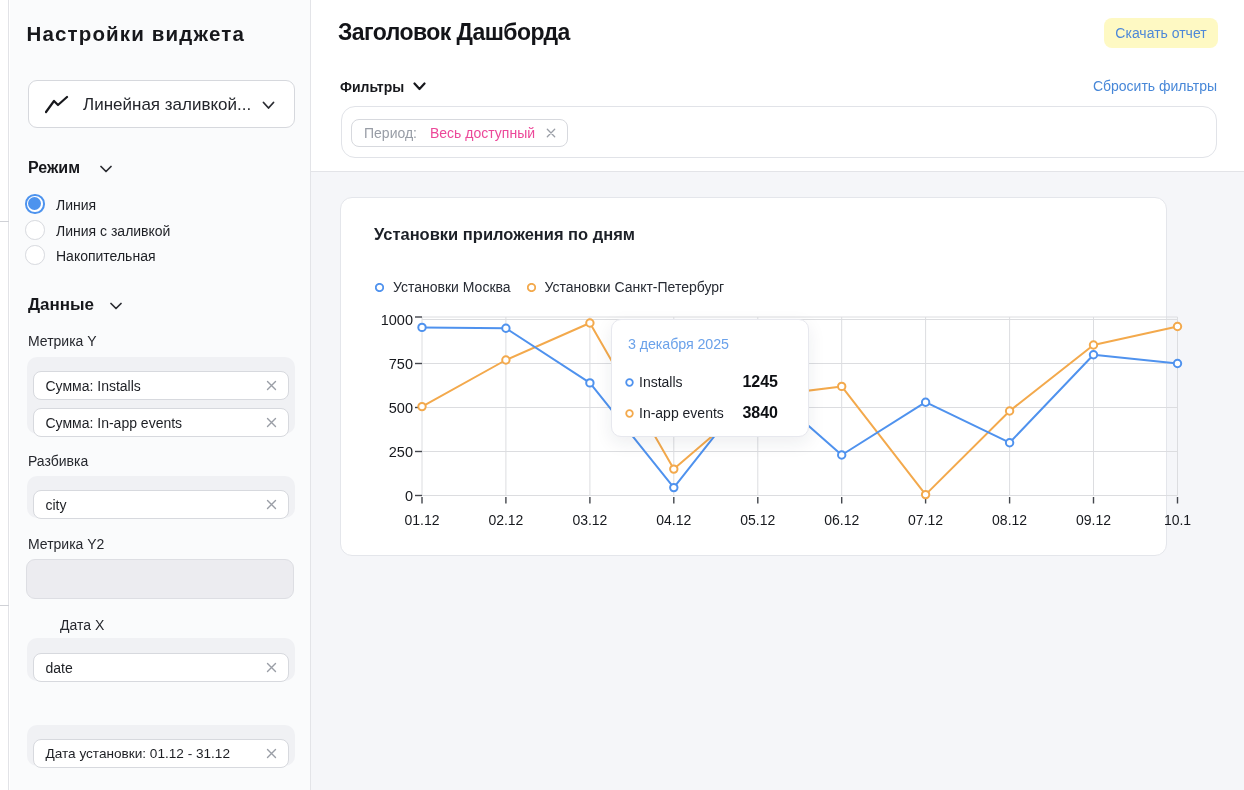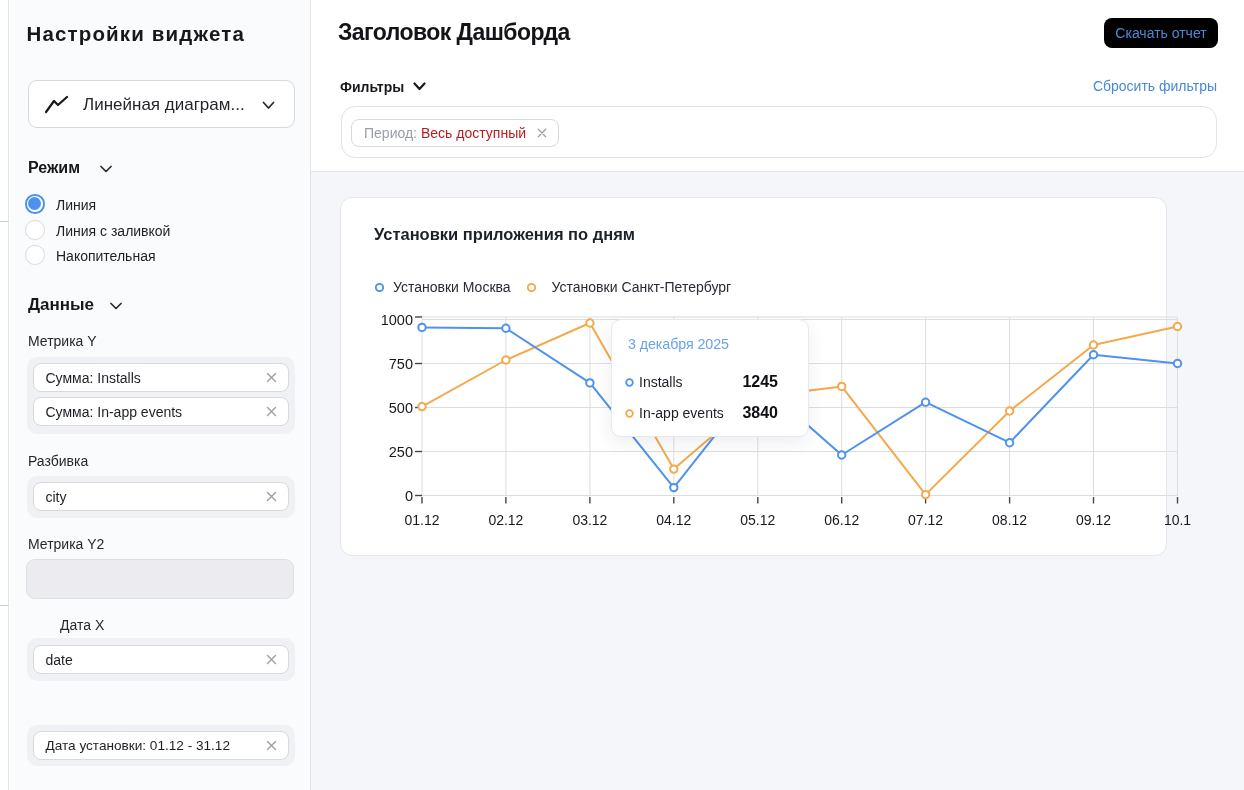--- a/index.html
+++ b/index.html
@@ -15,41 +15,41 @@
 
   
   #side { left:10px; top:0; width:301px; height:790px; background:#fafbfc; border-right:1px solid #e3e4e8; }
   #side .in { position:absolute; left:18px; right:16px; }
   .h1s { font-size:20.5px; font-weight:bold; color:#17181c; letter-spacing:1.15px; margin-left:-1.5px; }
   .h2s { font-size:16px; font-weight:bold; color:#17181c; }
   .lbl { font-size:14px; color:#26282e; }
   .selbox { position:absolute; left:18px; top:80px; width:267px; height:48px; background:#fff;
     border:1px solid #d6d8dd; border-radius:9px; }
   .group { position:absolute; left:16.5px; width:268px; background:#f0f1f4; border-radius:10px; }
-  .chip { position:relative; margin:0 6px; height:29px; background:#fff; border:1px solid #d7d9de;
+  .chip { position:relative; margin:8px 6px; height:29px; background:#fff; border:1px solid #d7d9de;
     border-radius:8px; display:flex; align-items:center; padding:0 10px 0 12px; font-size:14px; color:#1d1f24; }
   .chip .x { margin-left:auto; }
   .xicon { width:13px; height:13px; display:block; }
   .radio { position:absolute; left:15px; width:19.5px; height:19.5px; border-radius:50%; background:#fff; border:1.3px solid #d7d9de; }
   .radio.sel { border:2.2px solid #4d93ee; }
   .radio.sel::after { content:""; position:absolute; left:1px; top:1px; width:13.1px; height:13.1px; border-radius:50%; background:#4d93ee; }
   .rlabel { position:absolute; left:46px; font-size:14px; color:#1d1f24; }
 
   
   #main { left:311px; top:0; width:933px; height:790px; background:#f5f6f9; }
   #header { position:absolute; left:0; top:0; width:933px; height:172px; background:#fff; border-bottom:1px solid #e3e4e8; }
   .h1m { position:absolute; left:27px; top:19px; font-size:23px; letter-spacing:-0.55px; font-weight:bold; color:#131418; }
-  #dl { position:absolute; right:26px; top:18px; width:114px; height:30px; background:#000000; border-radius:8px;
+  #dl { position:absolute; right:26px; top:18px; width:114px; height:30px; background:#fef9c3; border-radius:8px;
         color:#4d88d8; font-size:14px; display:flex; align-items:center; justify-content:center; }
   .filt { position:absolute; left:29px; top:79px; font-size:14px; font-weight:bold; color:#17181c; }
   #reset { position:absolute; right:27px; top:78px; font-size:14px; color:#4787d8; }
   #fbox { position:absolute; left:30px; top:106px; width:876px; height:52px; background:#fff; border:1px solid #e1e3e8; border-radius:14px; }
   #fchip { position:absolute; left:9px; top:12px; height:28px; border:1px solid #d7d9de; border-radius:8px;
      display:flex; align-items:center; padding:0 10px 0 12px; font-size:14px; background:#fff; }
-  #fchip .g { color:#989da6; } #fchip .b { color:#b91c1c; margin-left:4px; }
+  #fchip .g { color:#989da6; } #fchip .b { color:#ec4899; margin-left:13px; }
 
   
   #card { position:absolute; left:29px; top:25px; width:827px; height:359px; background:#fff;
     border:1px solid #e4e6eb; border-radius:12px; }
   .ctitle { position:absolute; left:33px; top:27px; font-size:16.5px; font-weight:bold; color:#1c2027; }
   .legend { position:absolute; left:34px; top:81px; display:flex; align-items:center; font-size:14px; color:#272b33; }
 
   
   #tip { position:absolute; left:270px; top:121px; width:198px; height:118px; background:#fff;
     border:1px solid #e7e8ee; border-radius:10px; box-shadow:0 6px 18px rgba(30,40,70,0.08); }
@@ -64,21 +64,21 @@
     <div class="div1"></div>
     <div class="div2"></div>
   </div>
 
 <div id="side" class="abs">
   <div class="in h1s" style="top:22px;">Настройки виджета</div>
   <div class="selbox">
     <svg width="24" height="20" style="position:absolute;left:16px;top:14px;" viewBox="0 0 24 20">
       <polyline points="1,17 9,6 13,10 22,2" fill="none" stroke="#17181c" stroke-width="2.2" stroke-linecap="round" stroke-linejoin="round"></polyline>
     </svg>
-    <span style="position:absolute;left:54px;top:14px;font-size:17px;color:#24262c;">Линейная диаграм...</span>
+    <span style="position:absolute;left:54px;top:14px;font-size:17px;color:#24262c;">Линейная заливкой...</span>
     <svg width="13" height="9" style="position:absolute;right:19px;top:20px;" viewBox="0 0 13 9">
       <polyline points="1.5,1.5 6.5,7 11.5,1.5" fill="none" stroke="#2a2c32" stroke-width="1.8" stroke-linecap="round" stroke-linejoin="round"></polyline>
     </svg>
   </div>
 
   <div class="in h2s" style="top:159px;">Режим
     <svg width="12" height="8" style="margin-left:16px;" viewBox="0 0 12 8">
         <polyline points="1,1.5 6,6.5 11,1.5" fill="none" stroke="#2a2c32" stroke-width="1.7" stroke-linecap="round" stroke-linejoin="round"></polyline>
       </svg>
   </div>
@@ -164,21 +164,21 @@
     <div id="card">
       <div class="ctitle">Установки приложения по дням</div>
       <div class="legend">
         <svg width="9" height="9" viewBox="0 0 9 9">
             <circle cx="4.5" cy="4.5" r="3.7" fill="#fff" stroke="#4f92ee" stroke-width="1.8"></circle>
           </svg>
         <span style="margin-left:9px;">Установки Москва</span>
         <svg width="9" height="9" viewBox="0 0 9 9" style="margin-left:16px;">
             <circle cx="4.5" cy="4.5" r="3.7" fill="#fff" stroke="#f3a94c" stroke-width="1.8"></circle>
           </svg>
-        <span style="margin-left:16px;">Установки Санкт-Петербург</span>
+        <span style="margin-left:9px;">Установки Санкт-Петербург</span>
       </div>
 
       <svg id="chart" width="877" height="250" viewBox="0 0 877 250" style="position:absolute;left:0;top:105px;">
         <g stroke="#dcdde0" stroke-width="1">
           <line x1="81" y1="14" x2="836.5" y2="14"></line>
           <line x1="81" y1="16.5" x2="836.5" y2="16.5"></line>
           <line x1="81" y1="60.5" x2="836.5" y2="60.5"></line>
           <line x1="81" y1="104.5" x2="836.5" y2="104.5"></line>
           <line x1="81" y1="148.5" x2="836.5" y2="148.5"></line>
           <line x1="81" y1="192.5" x2="836.5" y2="192.5"></line>

